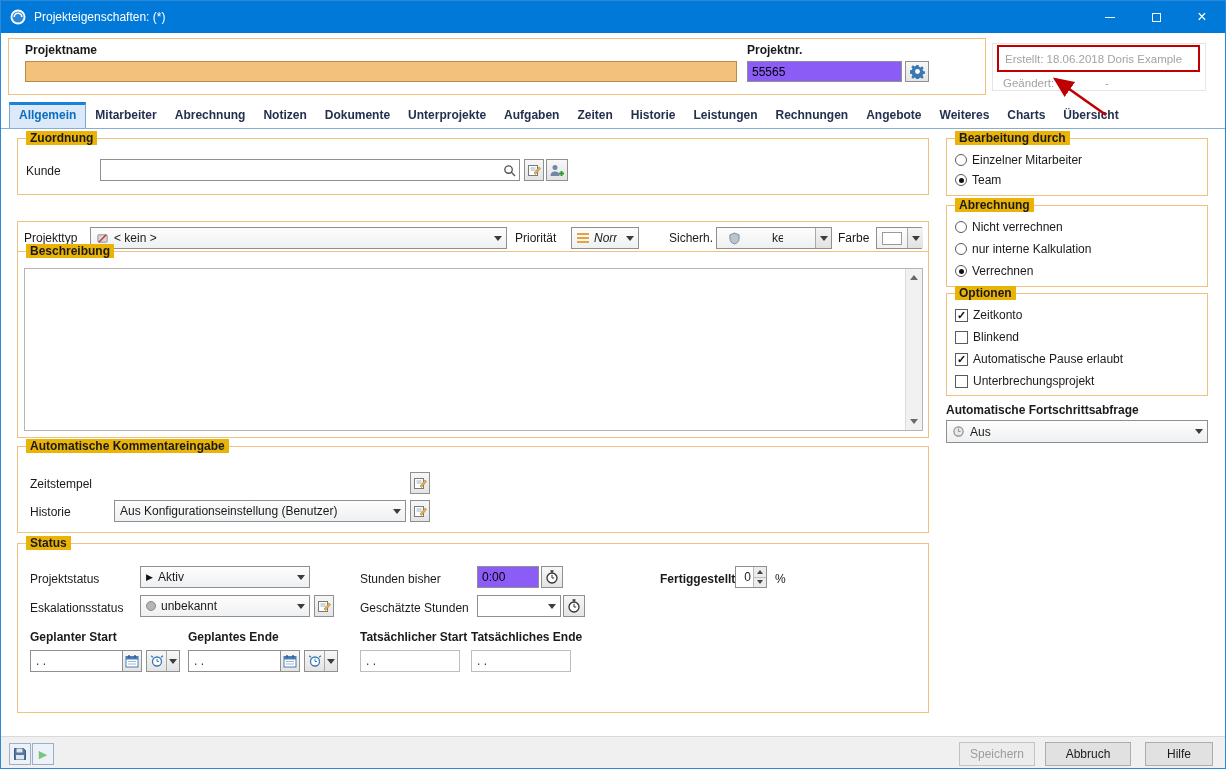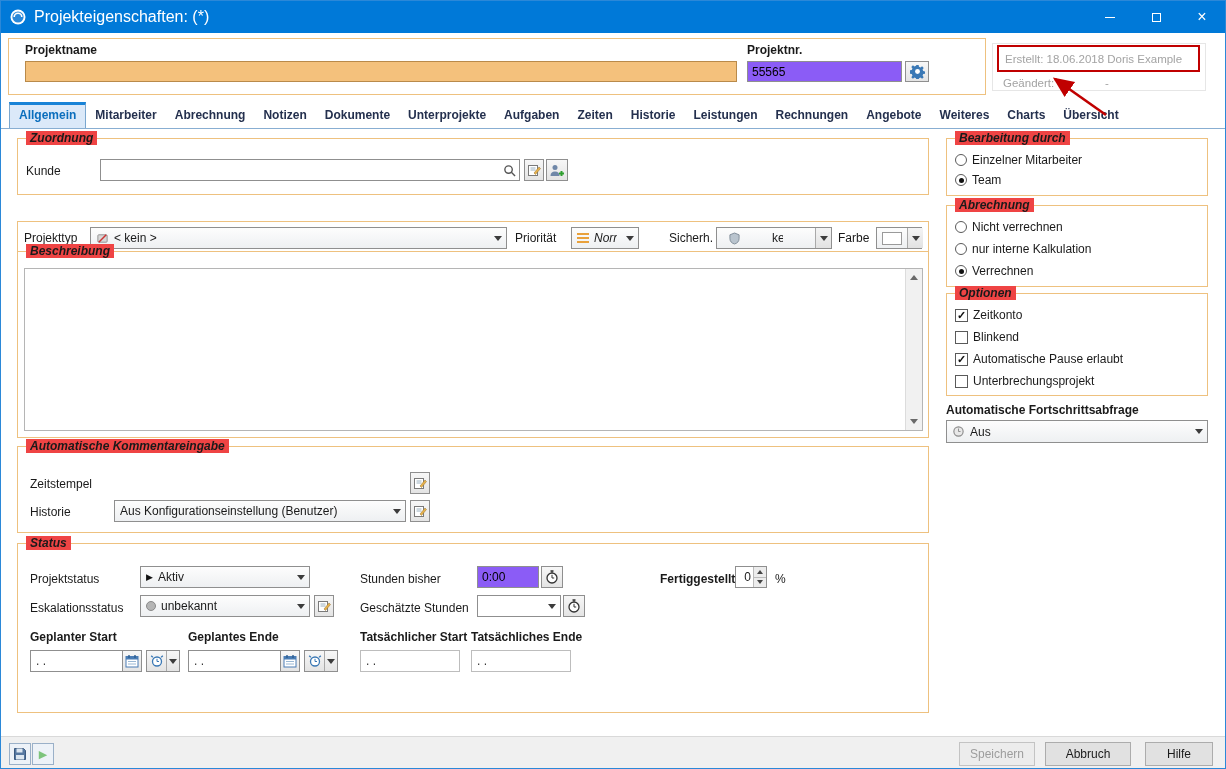--- a/index.html
+++ b/index.html
@@ -3,34 +3,34 @@
 <meta charset="utf-8">
 <style>
   * { box-sizing: border-box; margin:0; padding:0; }
   html,body { background:#ffffff; }
   body { font-family:"Liberation Sans", sans-serif; }
   .window { position:relative; width:1226px; height:769px; background:#fff; border:1px solid #2b88d8; overflow:hidden; font-size:12px; color:#1a1a1a; }
 
   
   .titlebar { position:absolute; left:0; top:0; width:100%; height:32px; background:#0079d8; display:flex; align-items:center; color:#fff; }
   .app-icon { margin-left:9px; width:16px; height:16px; flex:none; }
-  .titlebar .title { margin-left:8px; font-size:16px; }
+  .titlebar .title { margin-left:8px; font-size:12px; }
   .tb-spacer { flex:1; }
   .tb-btn { width:46px; height:32px; display:flex; align-items:center; justify-content:center; cursor:default; }
   .min-glyph { width:10px; height:1px; background:#fff; display:block; }
   .max-glyph { width:9px; height:9px; border:1px solid #fff; display:block; }
   .close-glyph { font-size:16px; line-height:1; }
 
   .label { position:absolute; white-space:nowrap; }
   .bold { font-weight:bold; }
   .gray { color:#a3a3a3; }
 
   .panel { position:absolute; border:1px solid #eec17f; background:#fff; }
   .fieldset { position:absolute; border:1px solid #eec17f; background:#fff; }
-  .legend { position:absolute; top:-8px; left:8px; background:#ef4444; padding:0 4px; font-weight:bold; white-space:nowrap;font-style:italic; }
+  .legend { position:absolute; top:-8px; left:8px; background:#eab308; padding:0 4px; font-weight:bold; white-space:nowrap; }
 
   input.text { position:absolute; border:1px solid #8f8f8f; background:#8b5cf6; font:12px "Liberation Sans",sans-serif; padding:0 4px; height:21px; outline:none; }
   input.orange { background:#f4c17c; border-color:#b98a4a; }
 
   .btn { position:absolute; border:1px solid #8f8f8f; background:linear-gradient(#f7f7f7,#e4e4e4); display:flex; align-items:center; justify-content:center; }
 
   .combo { position:absolute; height:22px; border:1px solid #8f8f8f; background:linear-gradient(#fdfdfd,#eef0f2); display:flex; align-items:center; padding-left:5px; gap:5px; }
   .combo .ctext { flex:1; overflow:hidden; white-space:nowrap; }
   .dd { width:16px; align-self:stretch; display:flex; align-items:center; justify-content:center; flex:none; }
   .dd-split { border-left:1px solid #a9a9a9; background:linear-gradient(#f4f4f4,#e2e2e2); }

